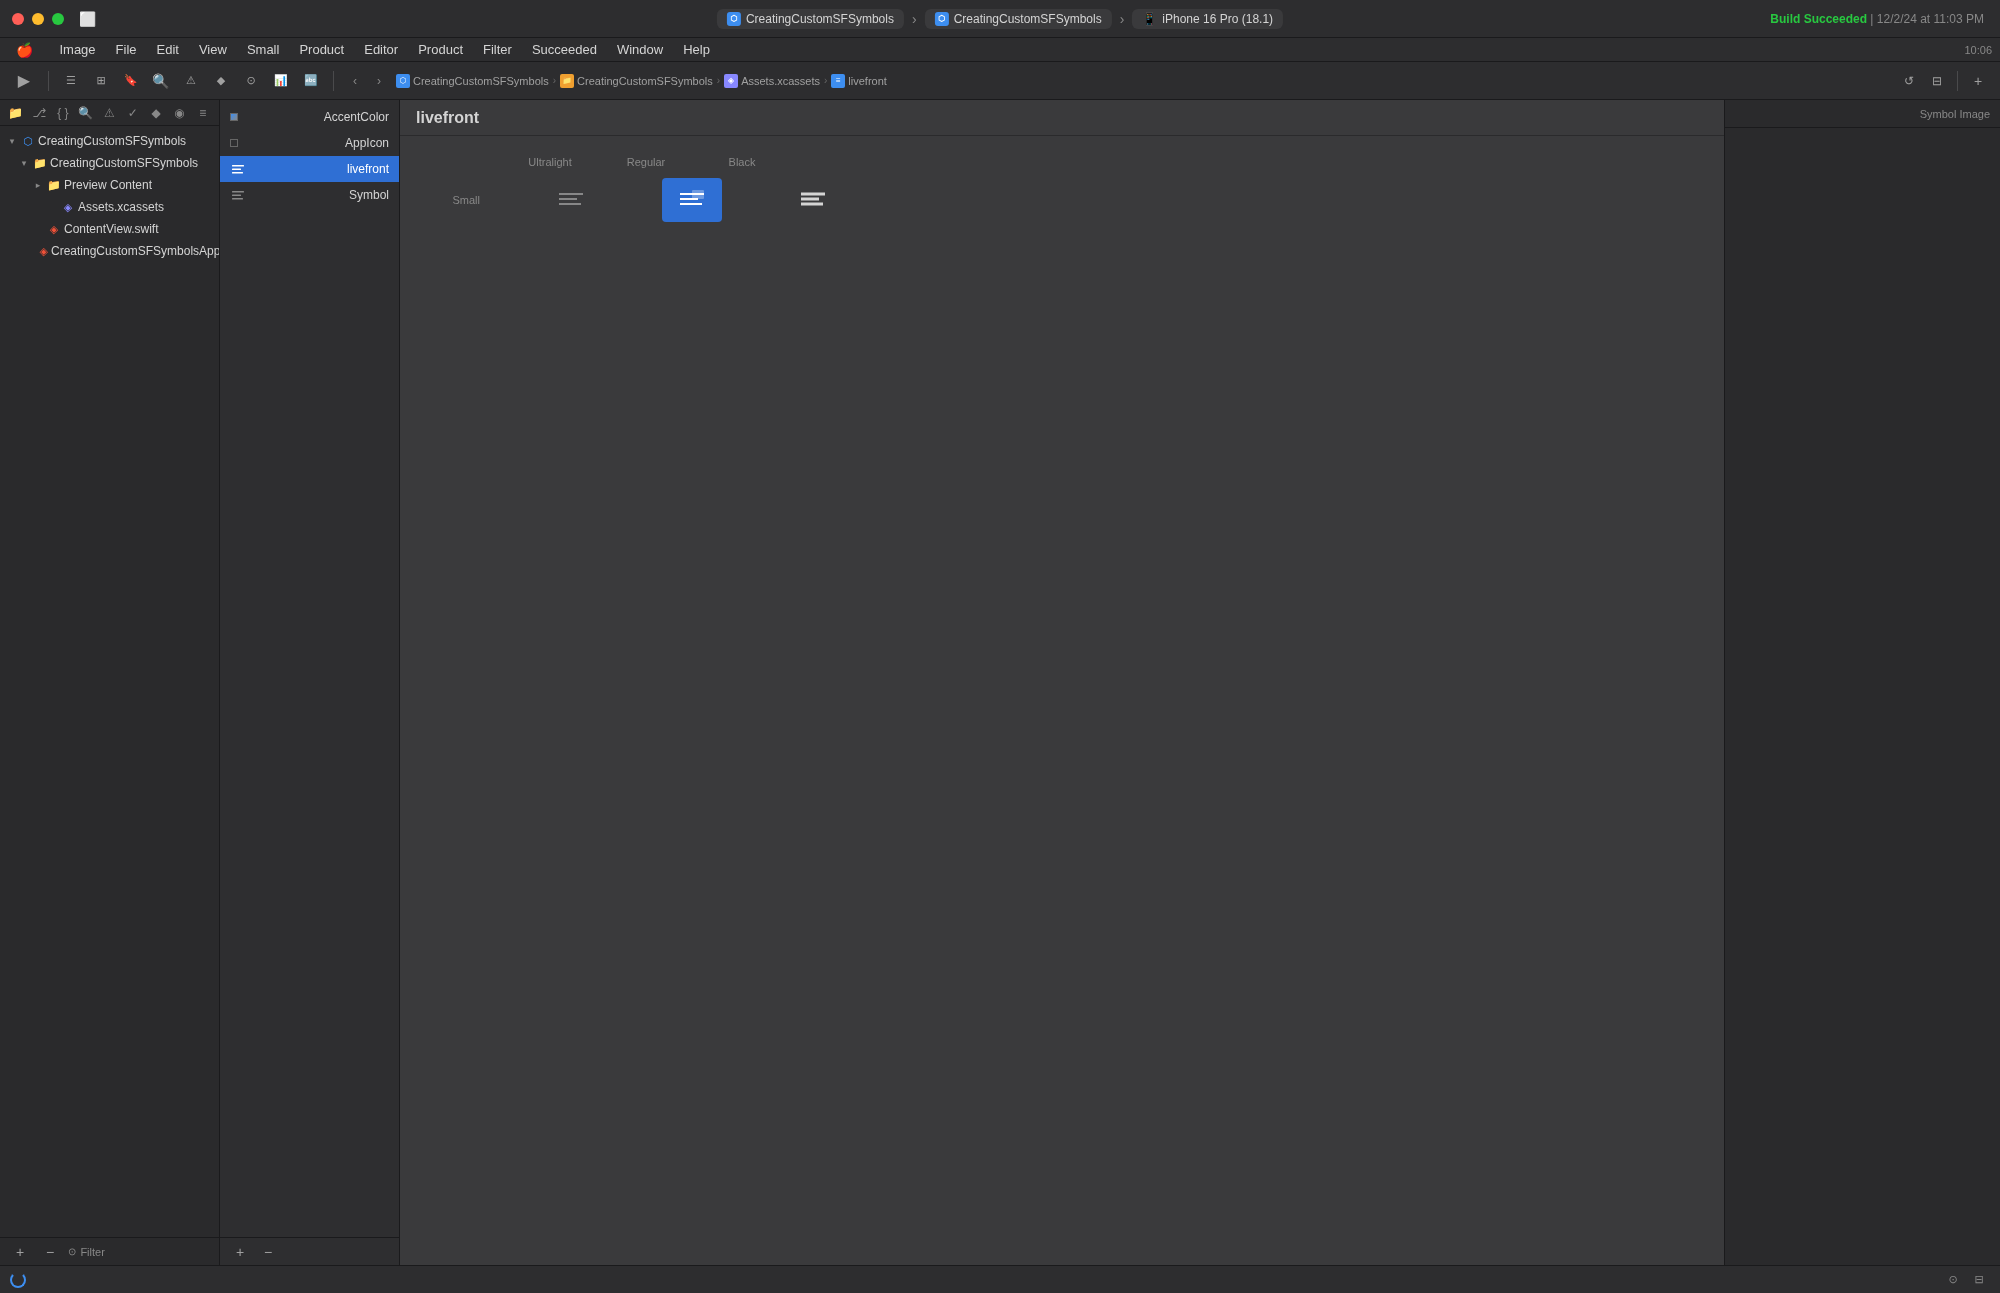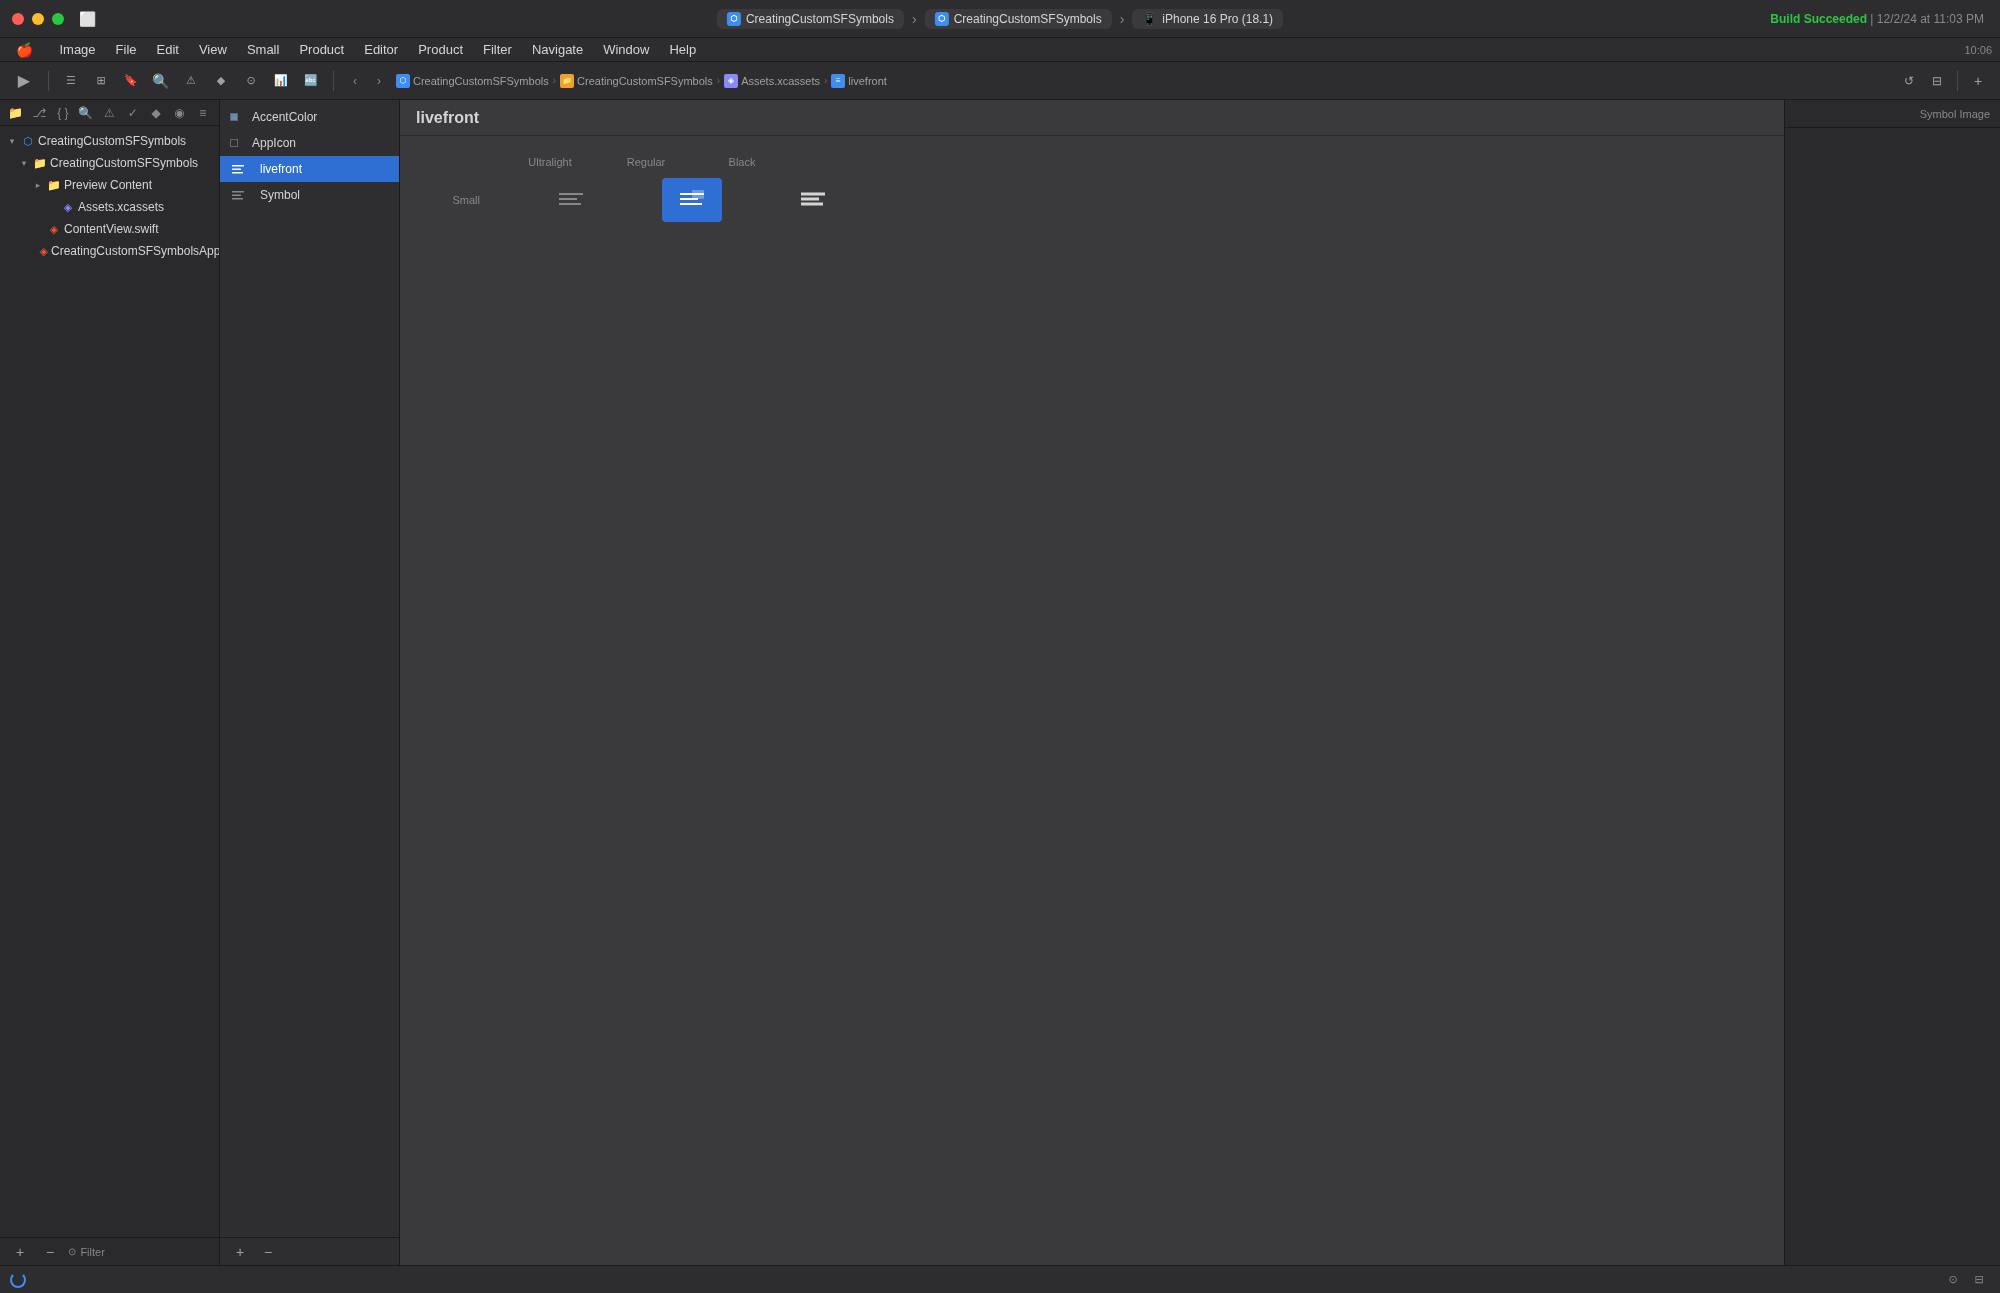--- a/index.html
+++ b/index.html
@@ -299,20 +299,21 @@
     }
     .asset-item {
       display: flex;
       align-items: center;
       height: 26px;
       padding: 0 10px;
       cursor: pointer;
       font-size: 12px;
       color: #d4d4d4;
       gap: 14px;
+      justify-content: space-between;
     }
     .asset-item.selected { background: #2f6fd4; color: white; }
     .asset-dot {
       width: 8px;
       height: 8px;
       border: 1px solid #666;
       display: inline-block;
     }
     .asset-symbol-icon {
       width: 16px;
@@ -394,21 +395,21 @@
     .symbol-preview {
       width: 32px;
       height: 32px;
       display: flex;
       align-items: center;
       justify-content: center;
     }
 
     
     #inspector {
-      width: 216px;
+      width: 276px;
       background: #2a2a2c;
       border-left: 1px solid #1a1a1c;
       display: flex;
       flex-direction: column;
     }
     .inspector-header {
       height: 28px;
       display: flex;
       align-items: center;
       padding: 0 10px;
@@ -497,21 +498,21 @@
   <div class="menu-item apple-logo">🍎</div>
   <div class="menu-item">Image</div>
   <div class="menu-item">File</div>
   <div class="menu-item">Edit</div>
   <div class="menu-item">View</div>
   <div class="menu-item">Small</div>
   <div class="menu-item">Product</div>
   <div class="menu-item">Editor</div>
   <div class="menu-item">Product</div>
   <div class="menu-item">Filter</div>
-  <div class="menu-item">Navigate</div>
+  <div class="menu-item">Succeeded</div>
   <div class="menu-item">Window</div>
   <div class="menu-item">Help</div>
   <div style="margin-left:auto; font-size:11px; color:#888;">10:06</div>
 </div>
 
 <div id="toolbar">
 
   <div class="toolbar-btn run-btn">▶</div>
 
   <div class="toolbar-divider"></div>

